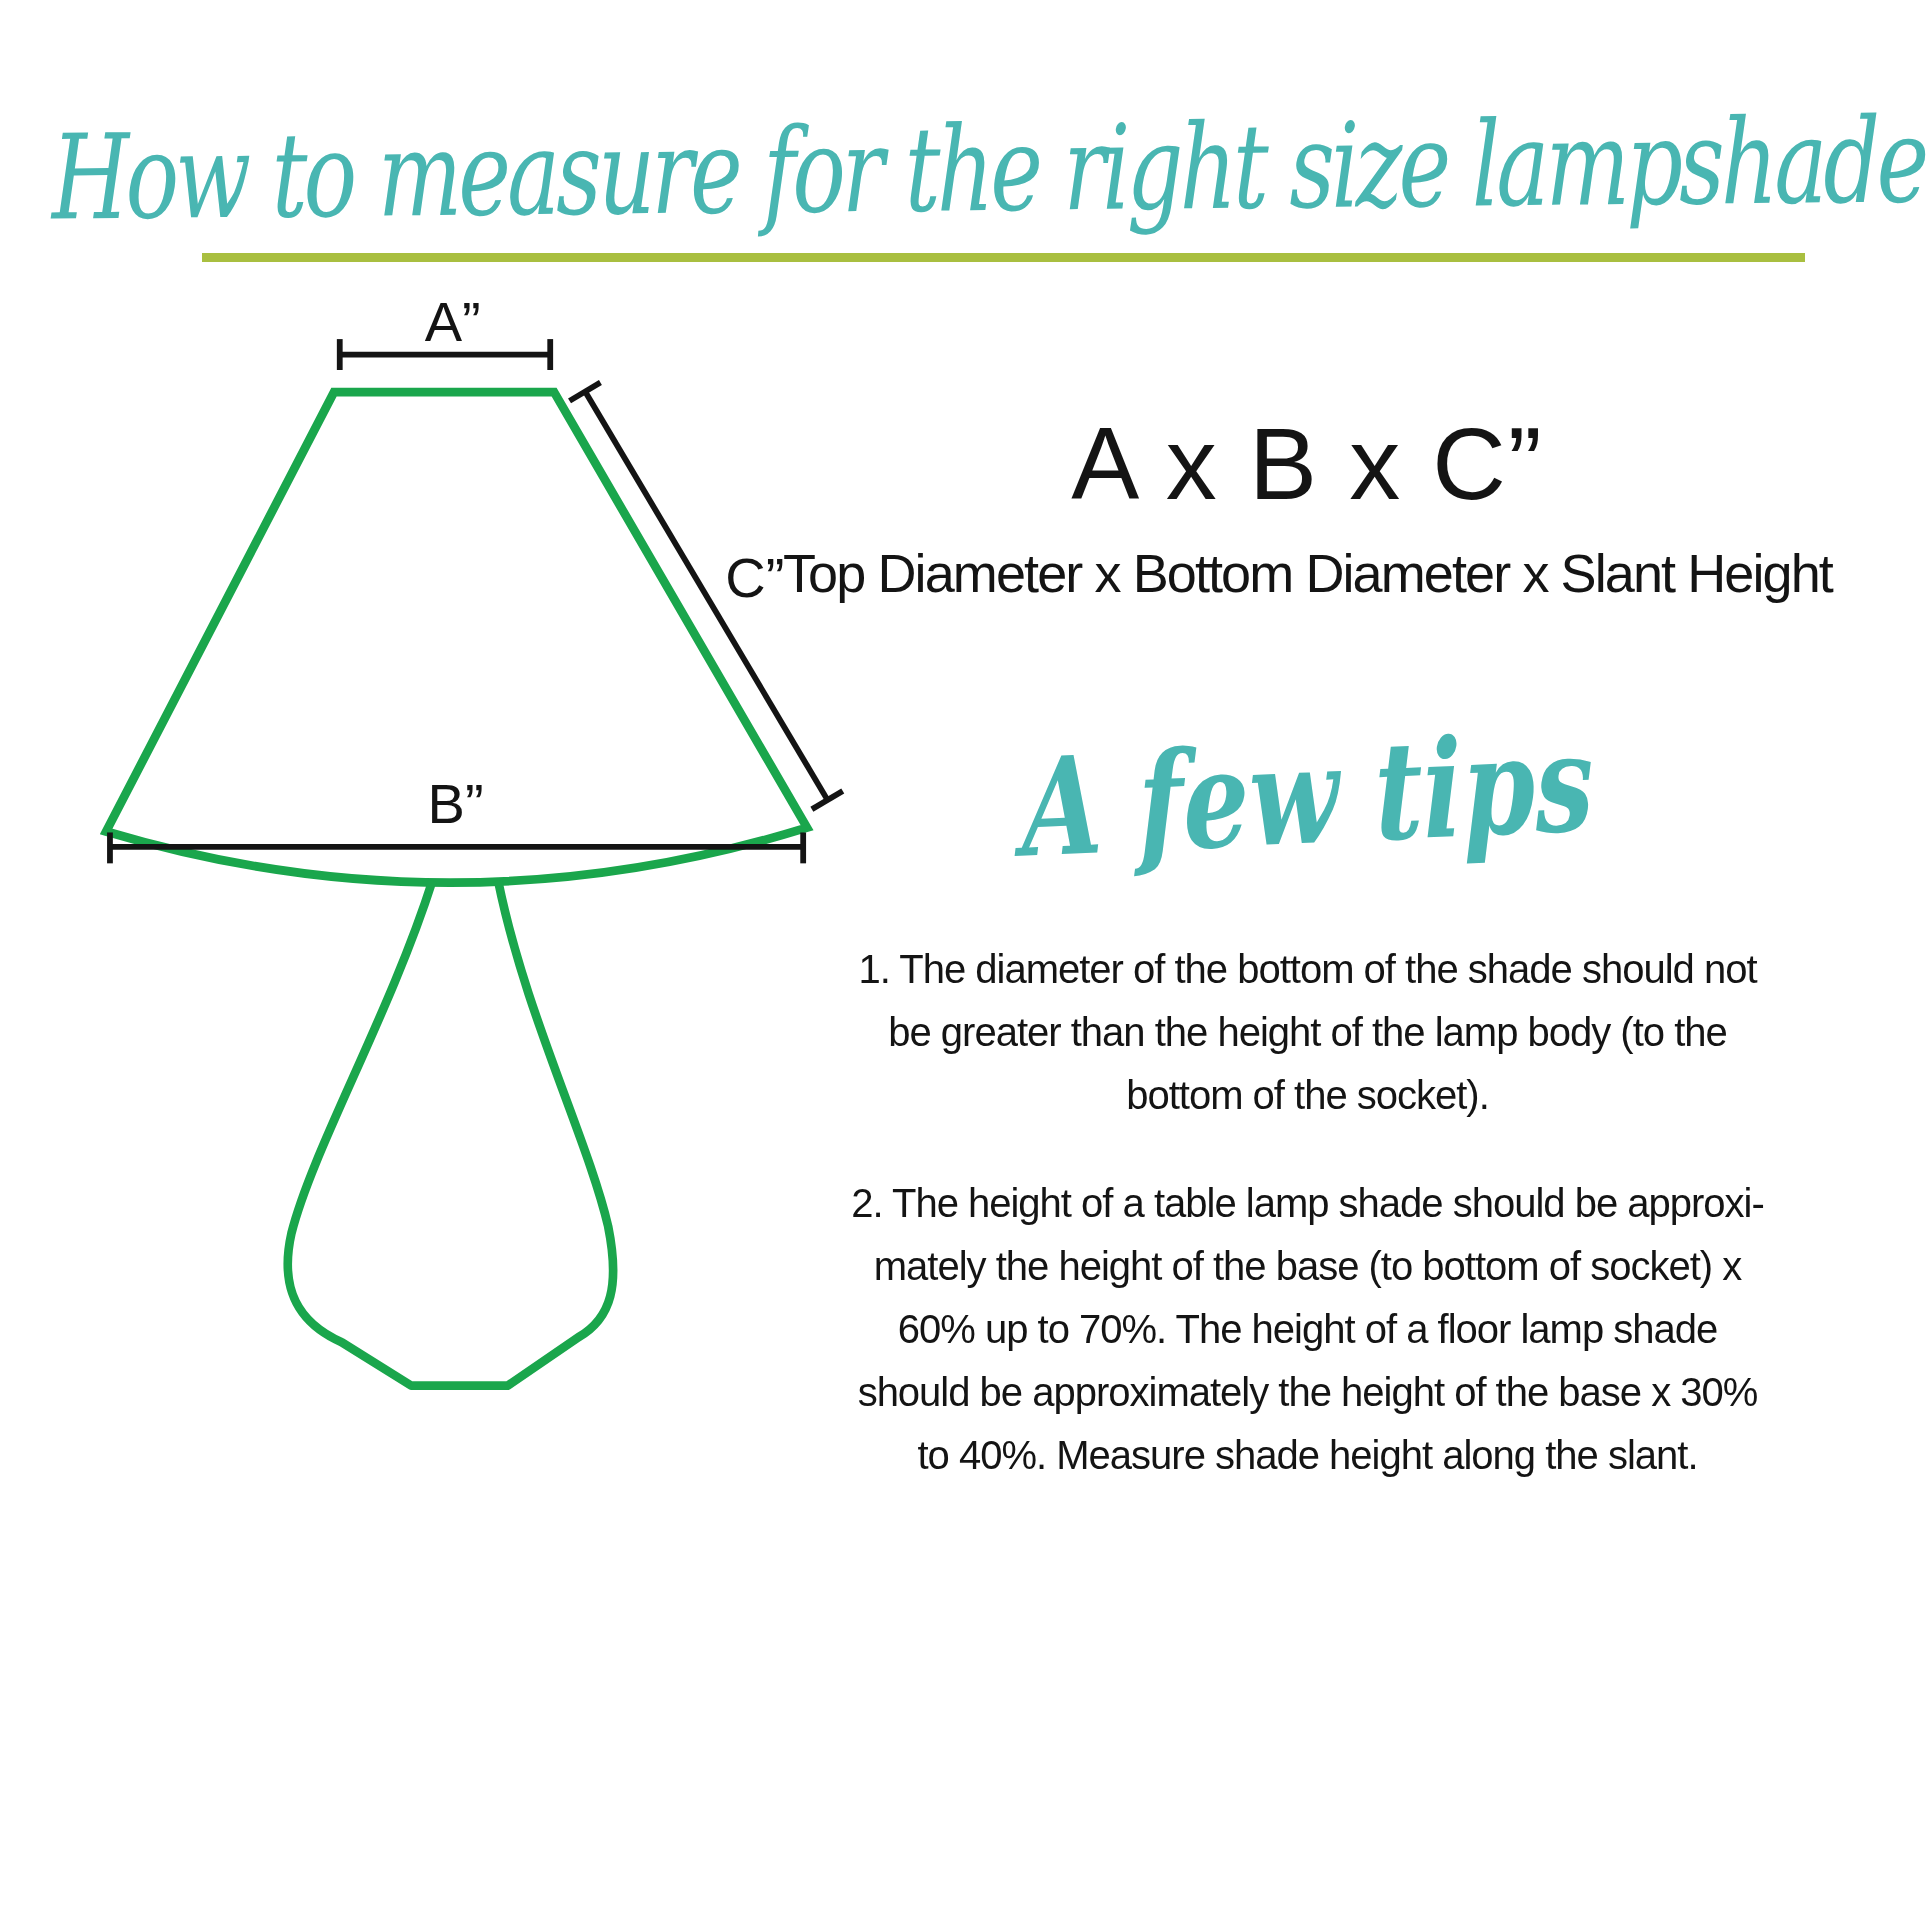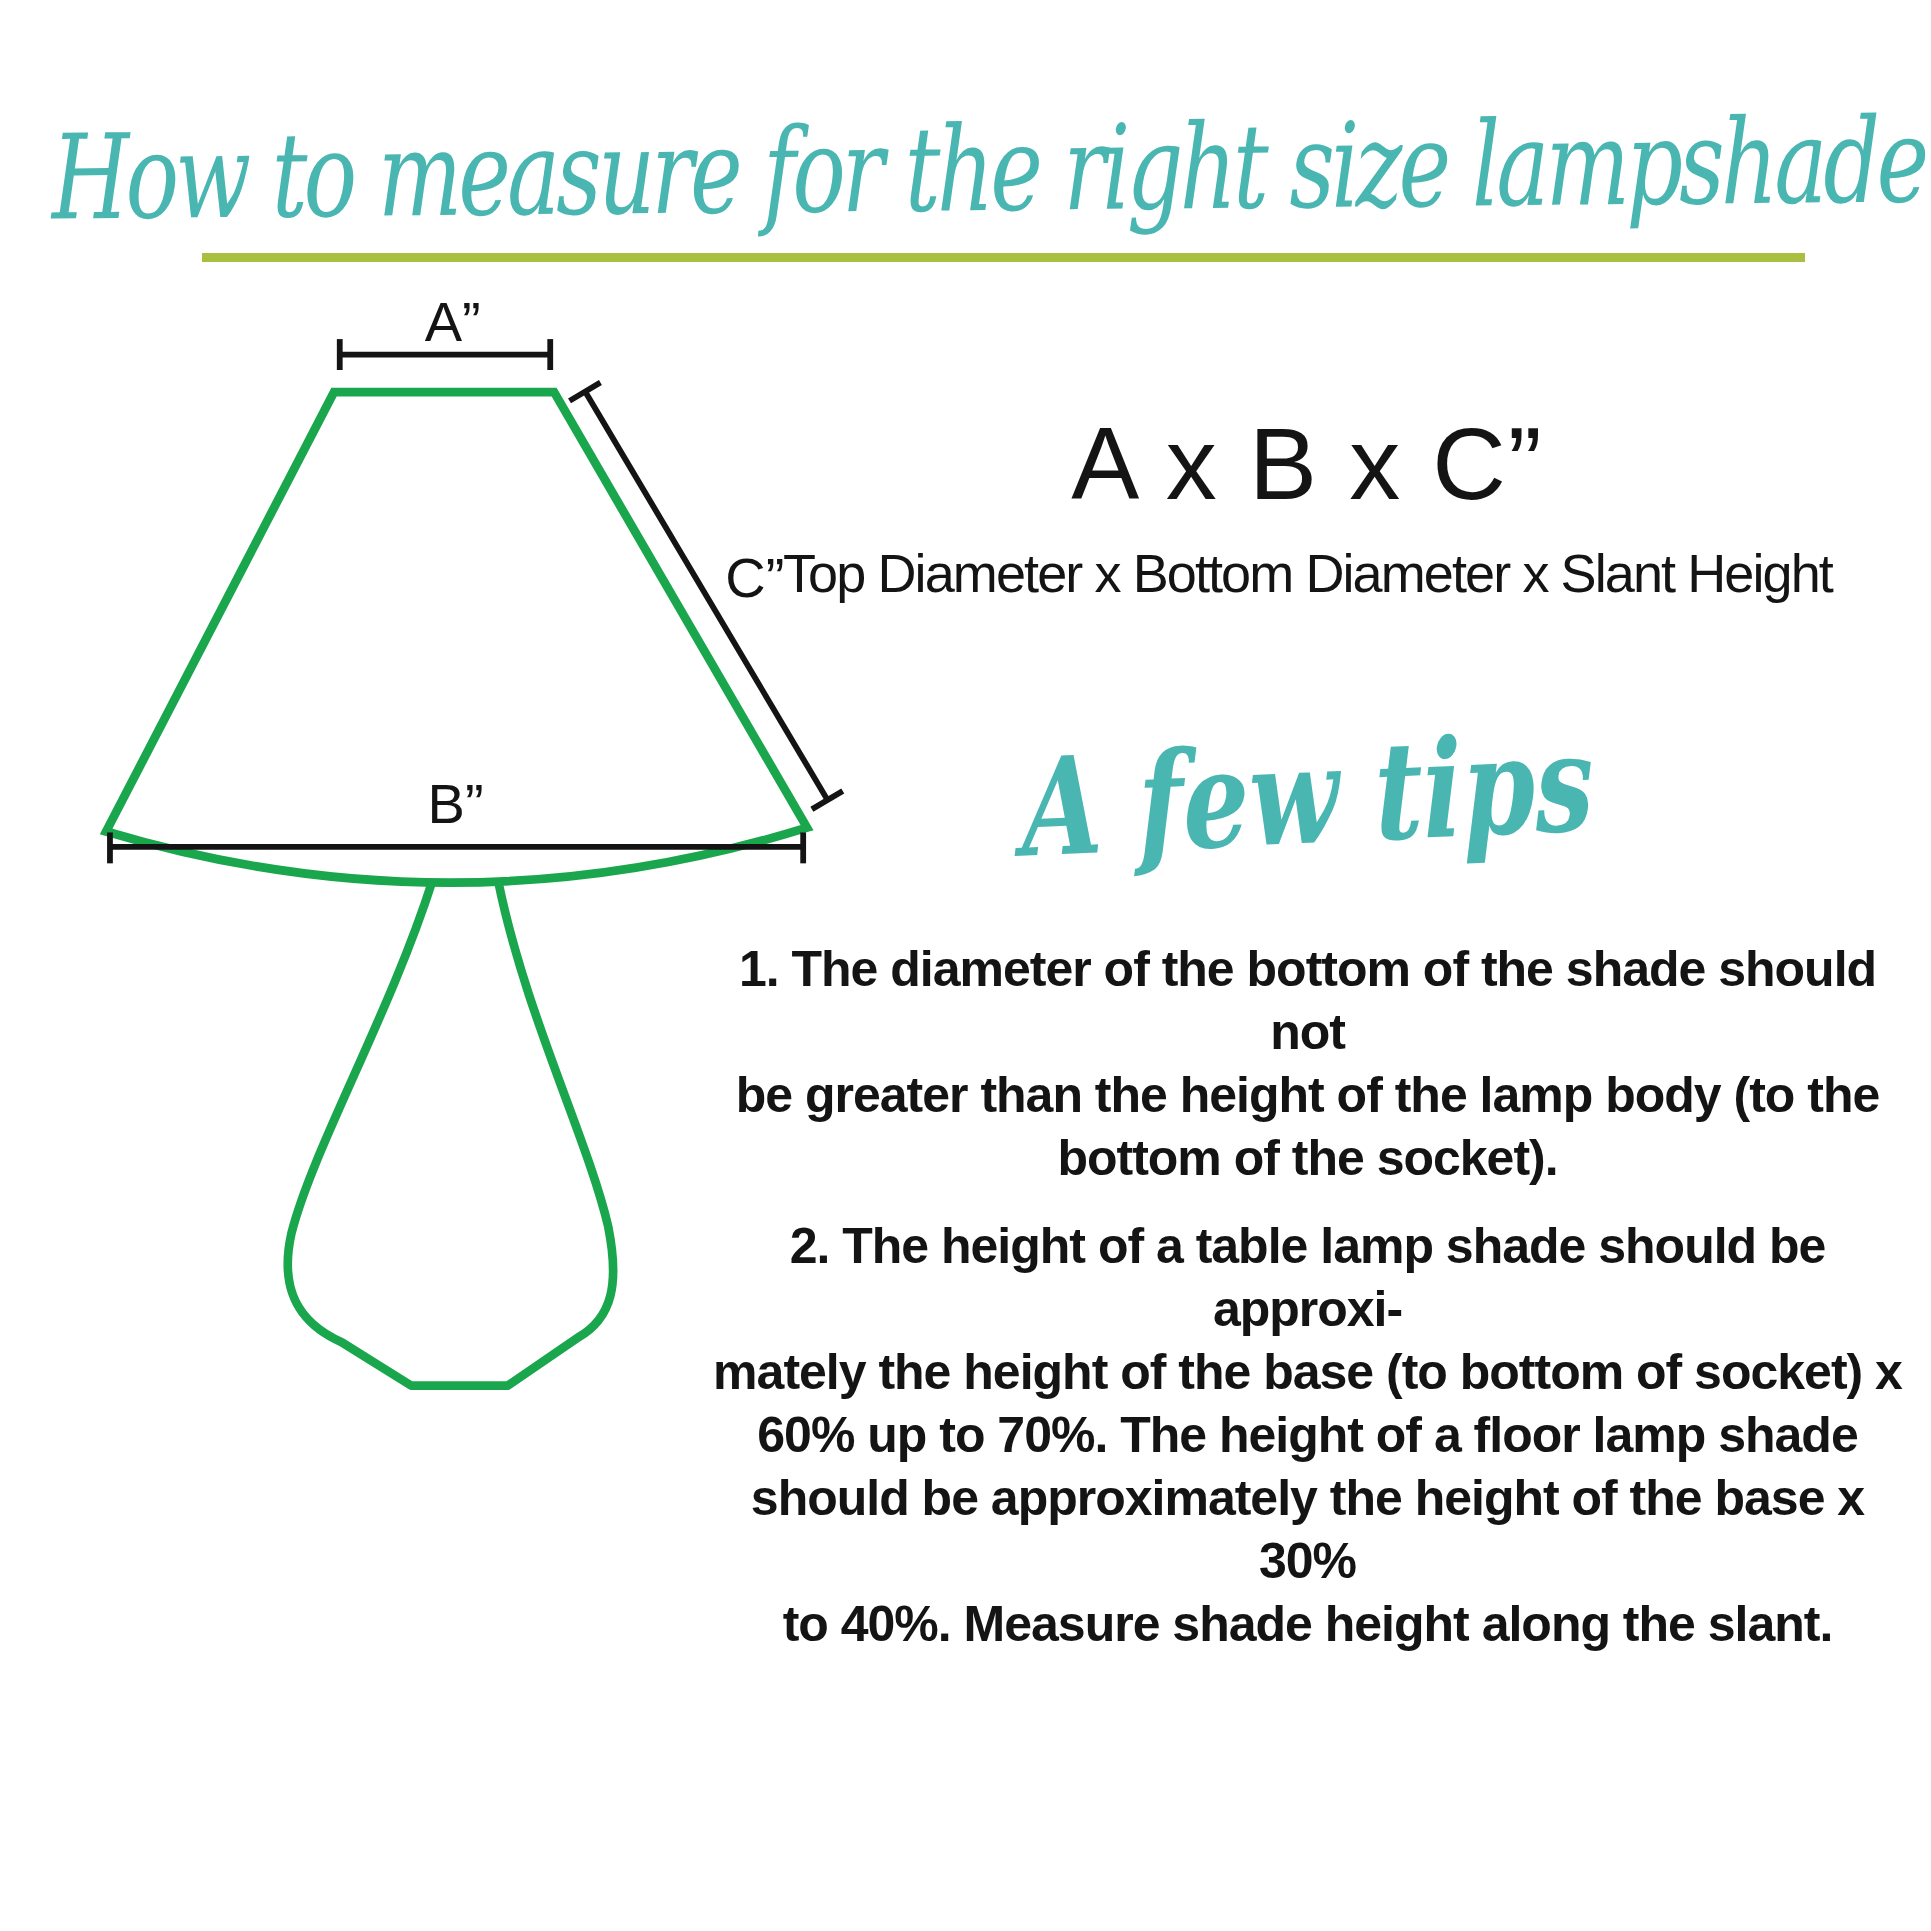--- a/index.html
+++ b/index.html
@@ -68,28 +68,27 @@
     font-style:italic;
     font-weight:bold;
     font-size:104px;
     line-height:1.2;
     color:var(--teal,#49b6b2);
     transform:scaleY(1.3) rotate(-2deg);
     transform-origin:50% 50%;
     white-space:nowrap;
   }
   .tip{
-    font-size:50px;
+    font-size:40px;
     line-height:63px;
     letter-spacing:-1px;
     white-space:pre-line;
-    font-weight:bold;
   }
   #tip-1{top:938px;}
-  #tip-2{top:1215px;}
+  #tip-2{top:1172px;}
   #tip-3{top:1464px;}
   #tip-4{top:1686px;}
 </style>
 </head>
 <body>
 
 <div id="canvas">
 
   <div id="title" class="abs">How to measure for the right size lampshade</div>
   <div id="title-underline" class="abs"></div>

